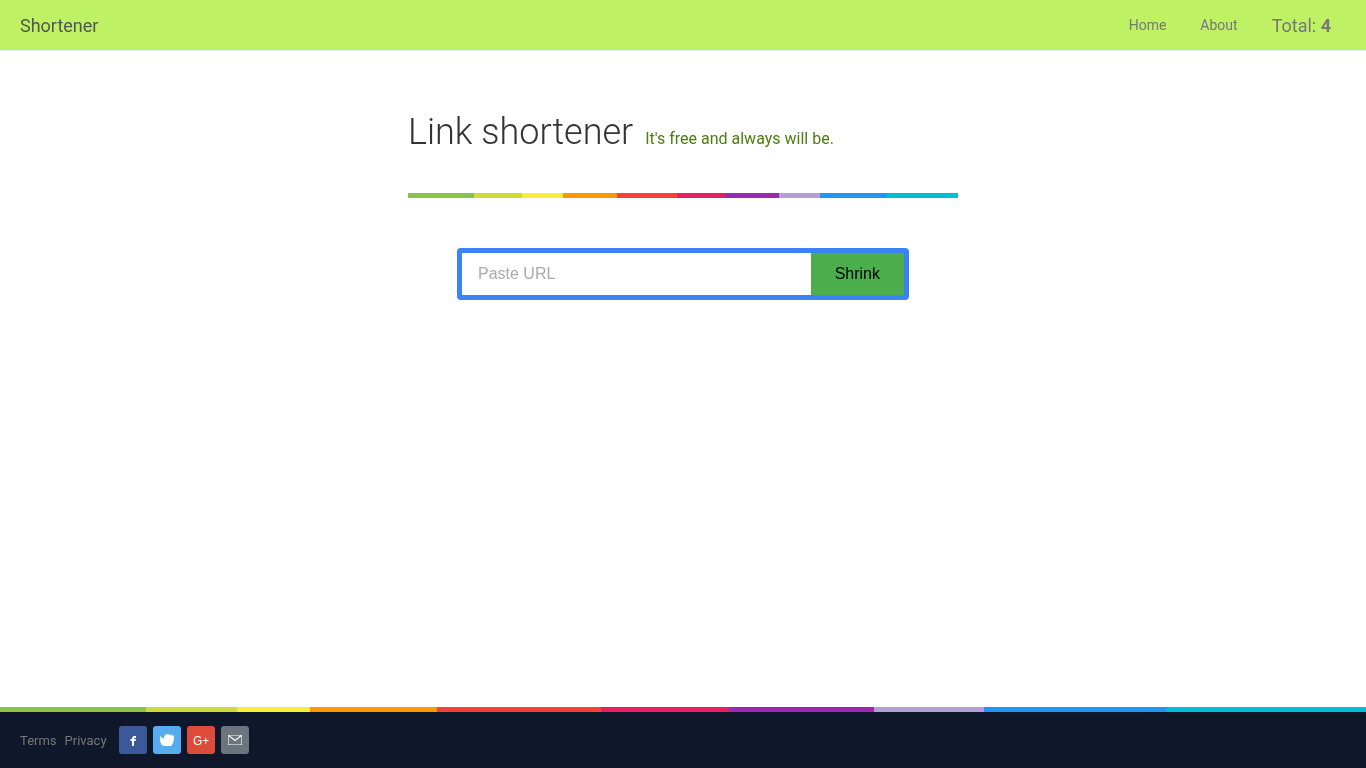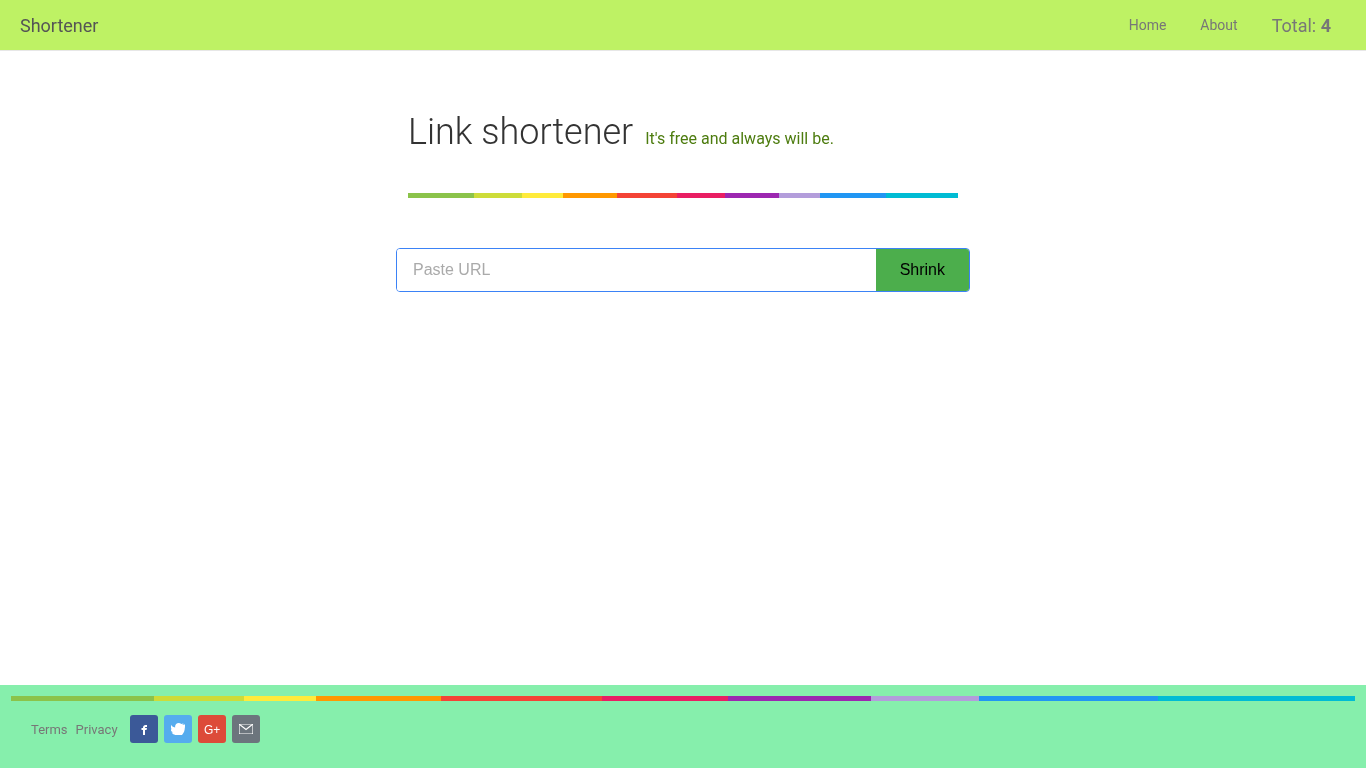--- a/index.html
+++ b/index.html
@@ -105,23 +105,23 @@
 
     .hero-subtitle {
       font-size: 16px;
       color: #4d7c0f;
       font-weight: normal;
     }
 
     
     .url-form {
       display: flex;
-      width: 574px;
+      width: 452px;
       margin-top: 50px;
-      border: 1px solid #3b82f6;
+      border: 5px solid #3b82f6;
       border-radius: 4px;
       overflow: hidden;
     }
 
     .url-input {
       flex: 1;
       padding: 12px 16px;
       font-size: 16px;
       border: none;
       outline: none;
@@ -140,22 +140,22 @@
       padding: 12px 24px;
       font-size: 16px;
       cursor: pointer;
       font-weight: normal;
       white-space: nowrap;
     }
 
     
     .footer {
       position: relative;
-      padding: 11px;
-      background: #86efac;
+      padding: 0;
+      background: #0f172a;
     }
 
     .footer-rainbow {
       height: 5px;
       display: flex;
       width: 100%;
     }
 
     .footer-links {
       display: flex;

